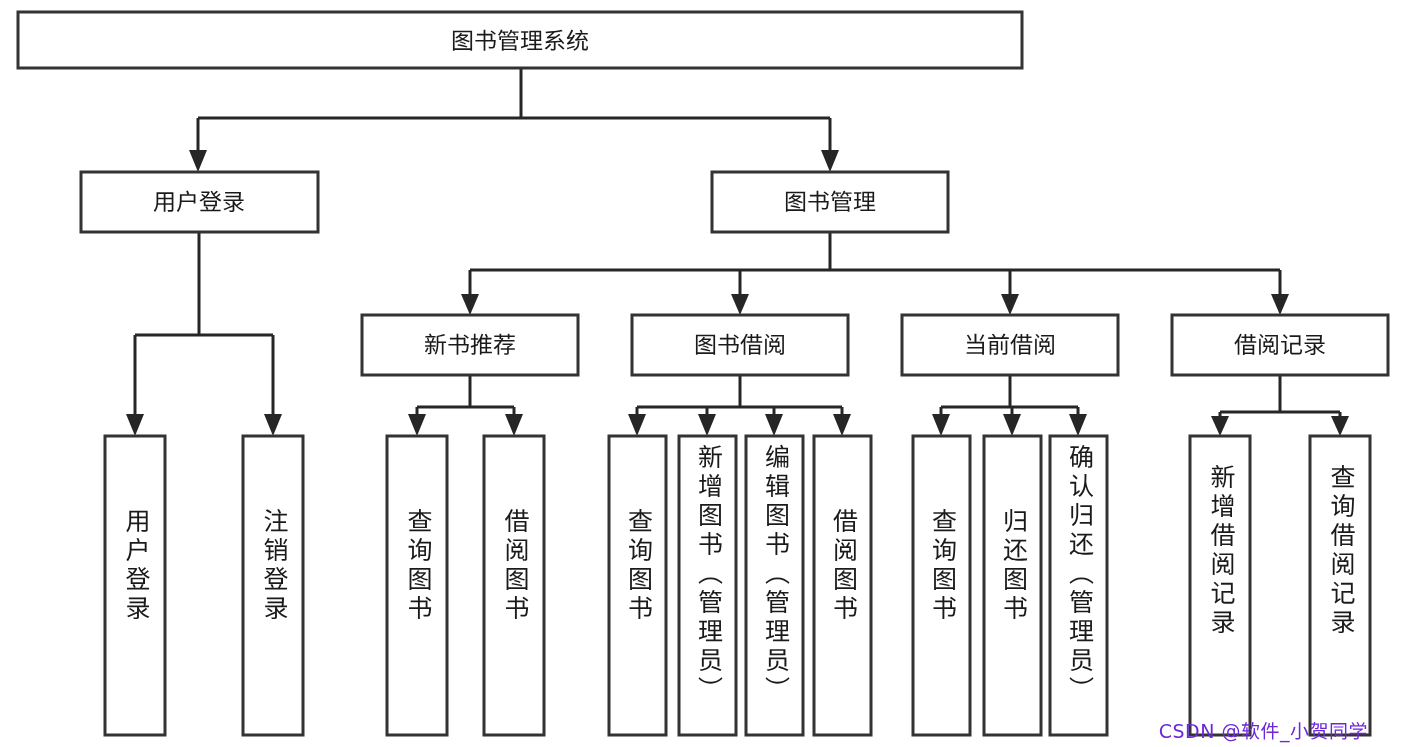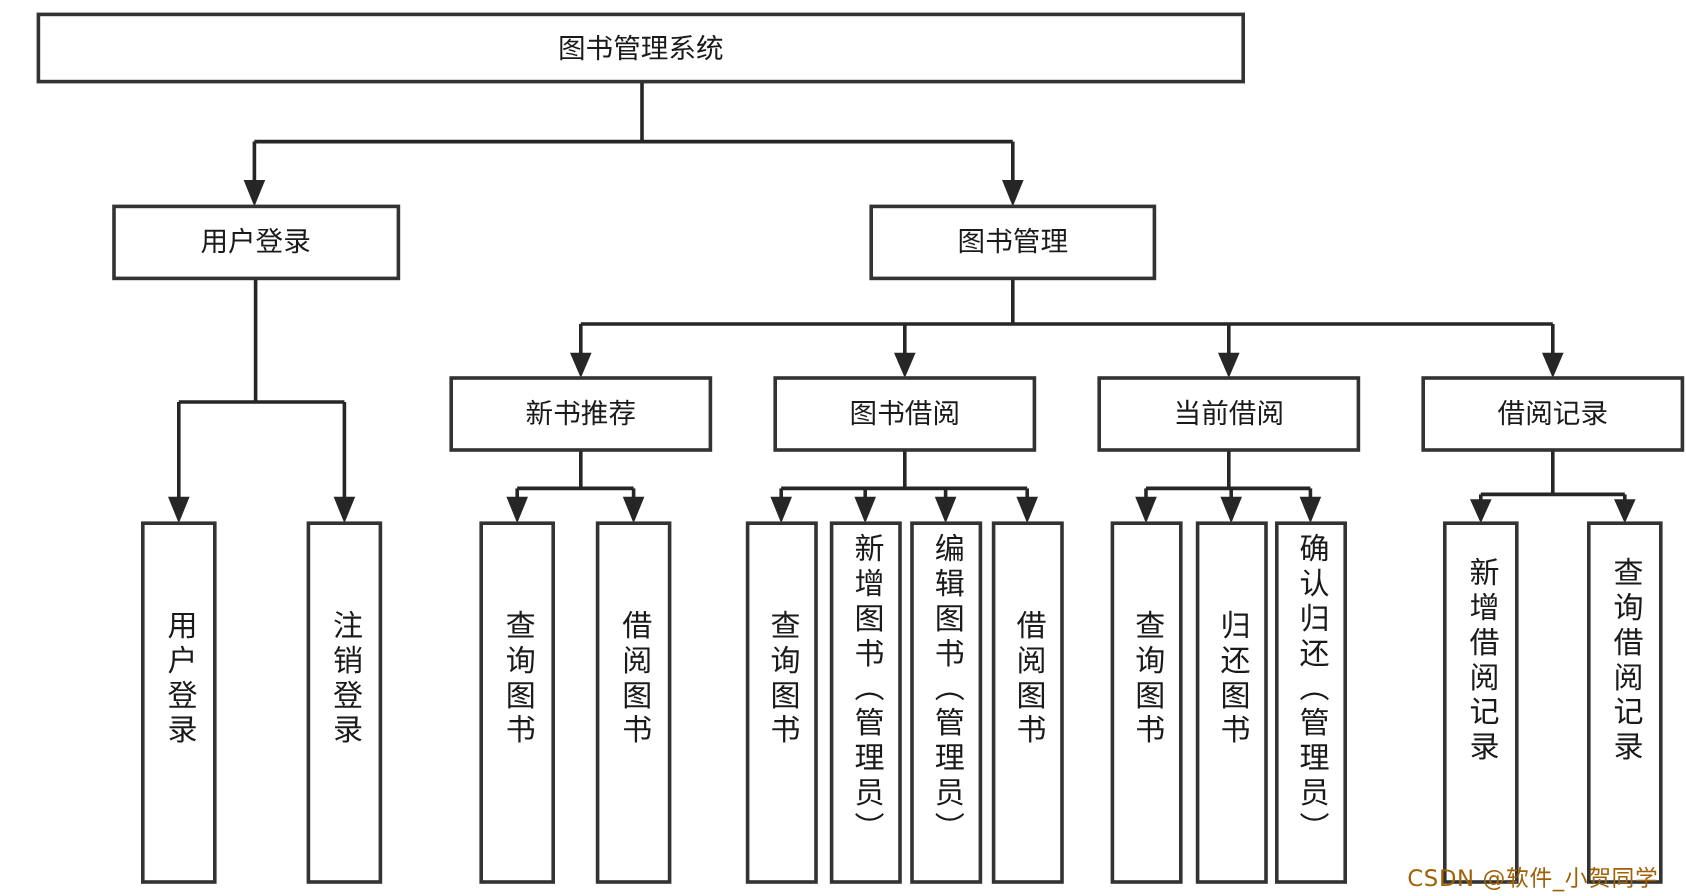--- a/index.html
+++ b/index.html
@@ -10,21 +10,21 @@
   }
   body {
     width: 1405px;
     height: 747px;
     position: relative;
     overflow: hidden;
     font-family: "DejaVu Sans", "Liberation Sans", sans-serif;
   }
   #diagram-root {
     position: absolute;
-    left: 14px;
+    left: 0;
     top: 0;
     width: 1376px;
     height: 747px;
   }
   svg#tree-svg {
     display: block;
     width: 1405px;
     height: 747px;
   }
   .node-box {
@@ -66,21 +66,21 @@
     color: #1a1a1a;
     white-space: nowrap;
     text-align: start;
   }
   .watermark {
     position: absolute;
     right: 8px;
     bottom: 4px;
     font-family: "DejaVu Sans", "Liberation Sans", sans-serif;
     font-size: 19px;
-    color: #a16207;
+    color: #6d28d9;
     letter-spacing: 0.5px;
     white-space: nowrap;
     user-select: none;
   }
 </style>
 </head>
 <body>
 
 <div id="diagram-root">
 

